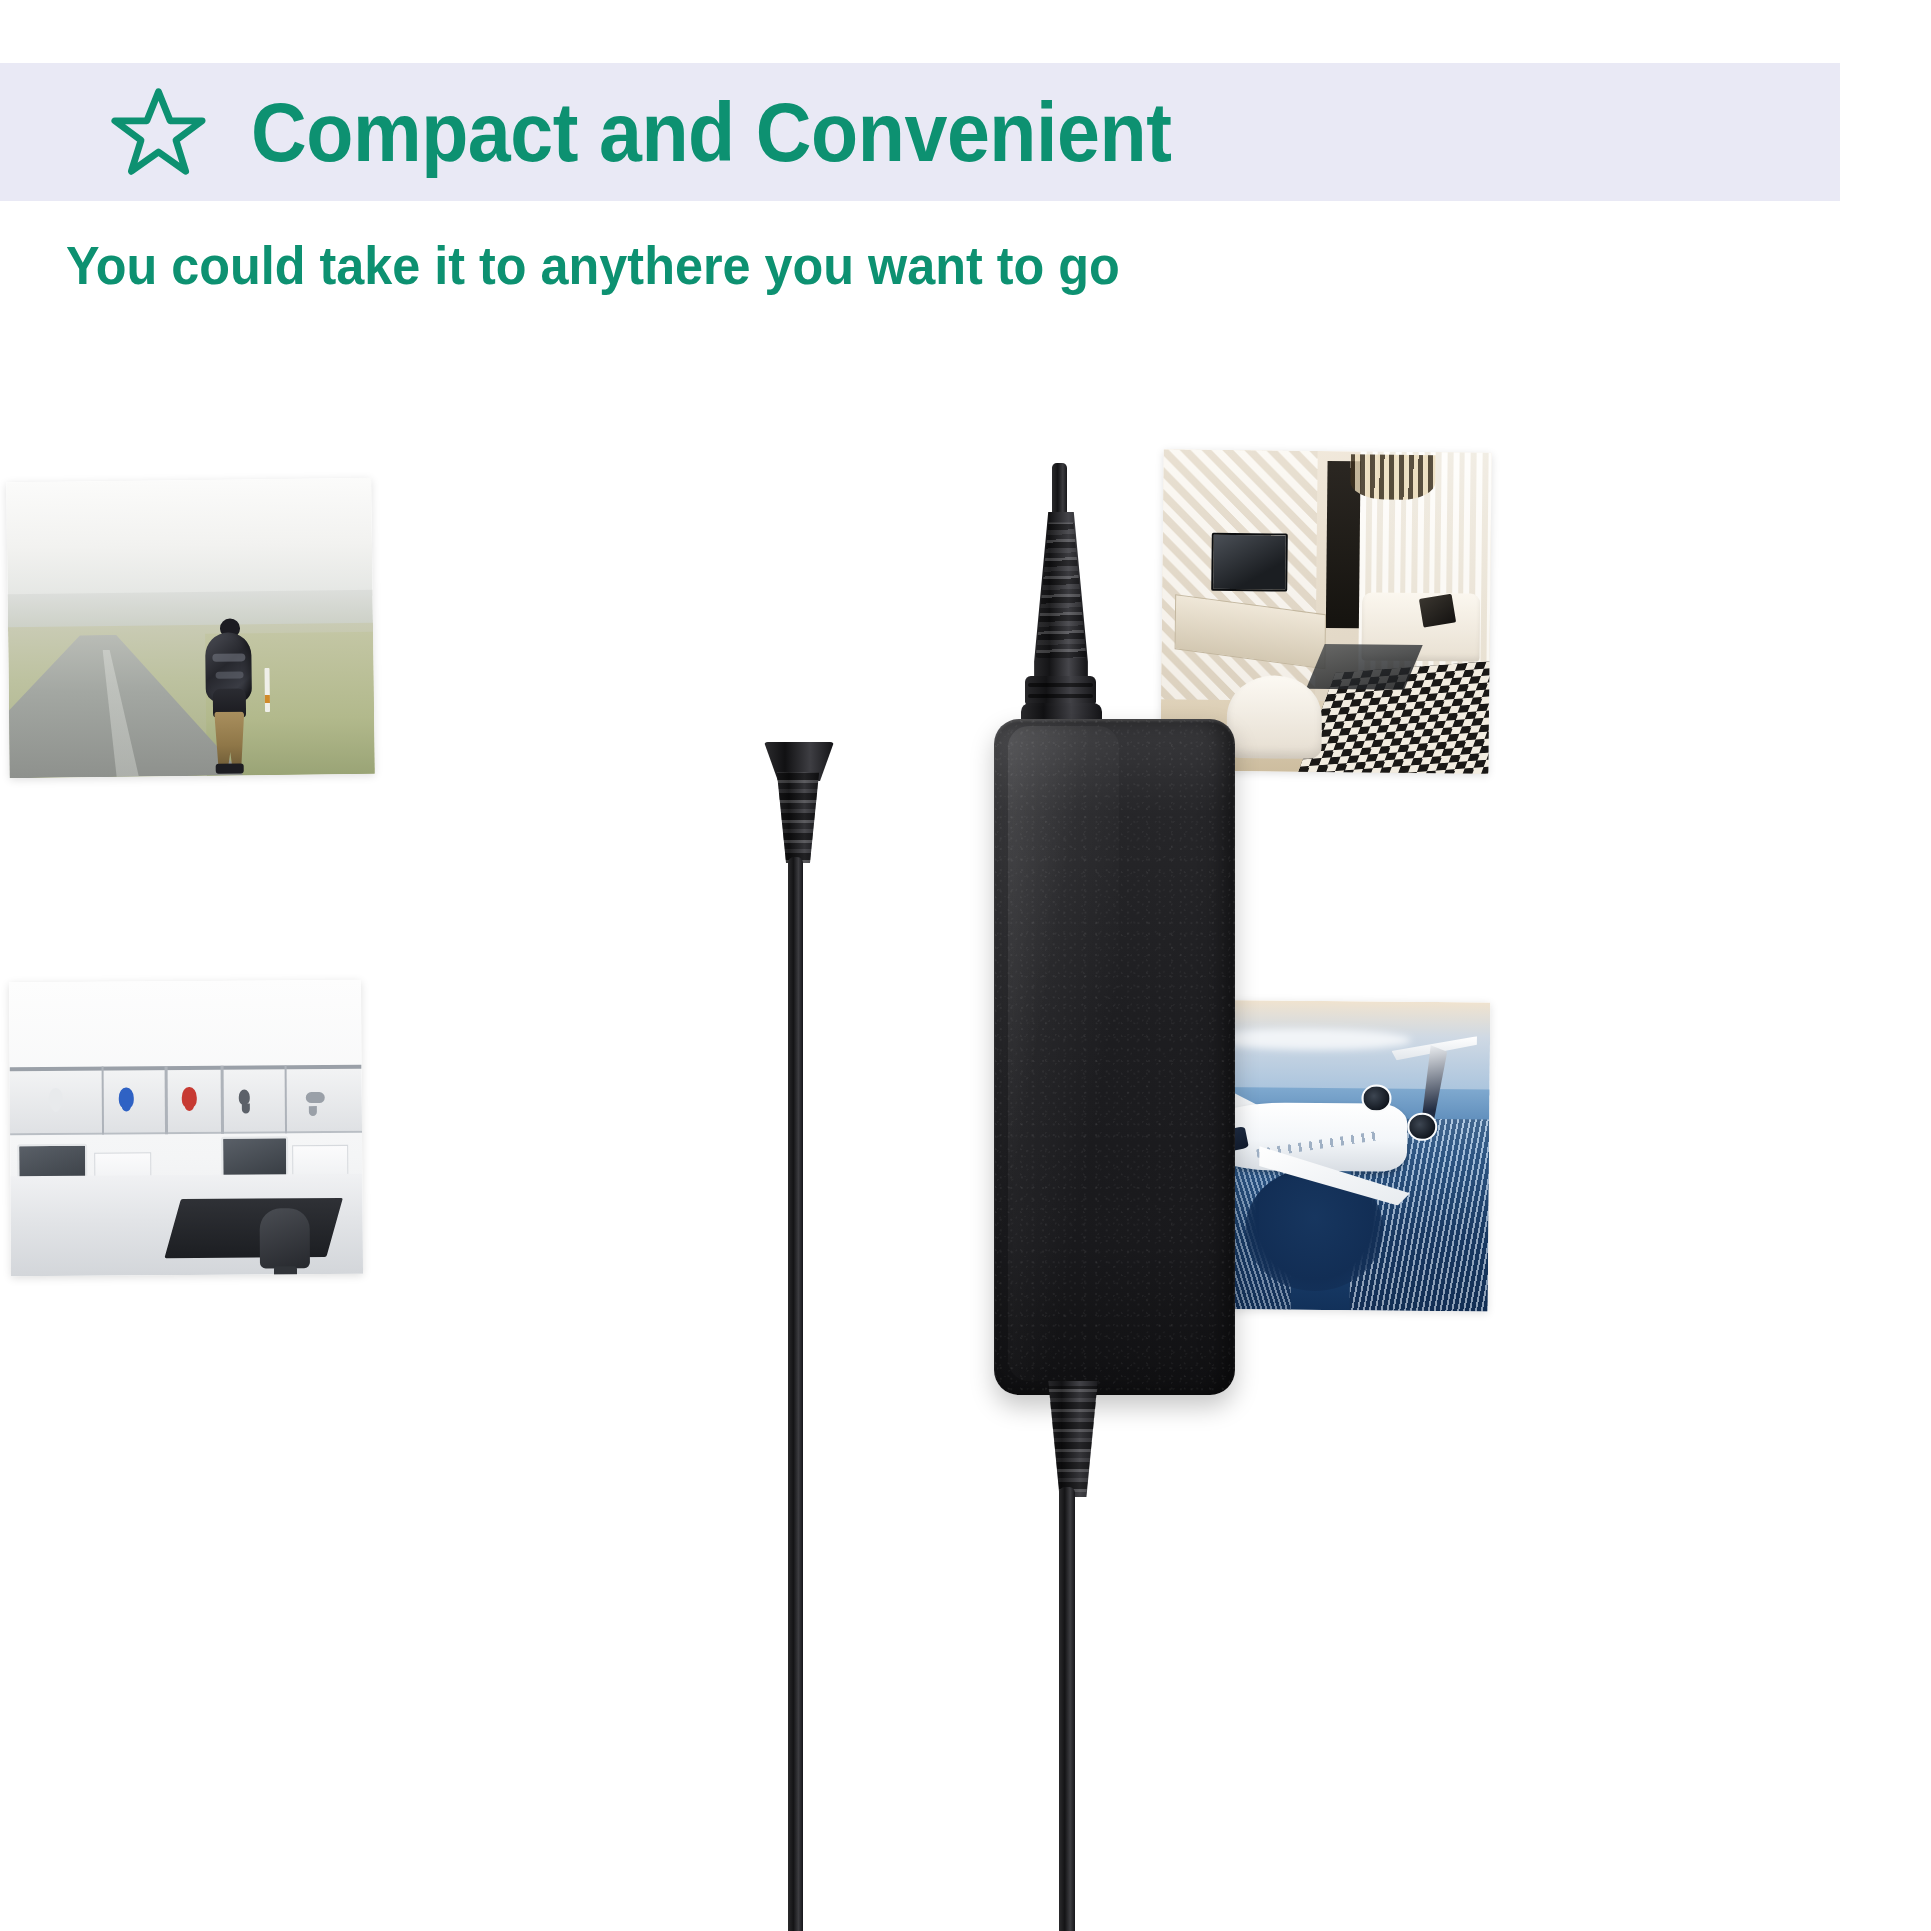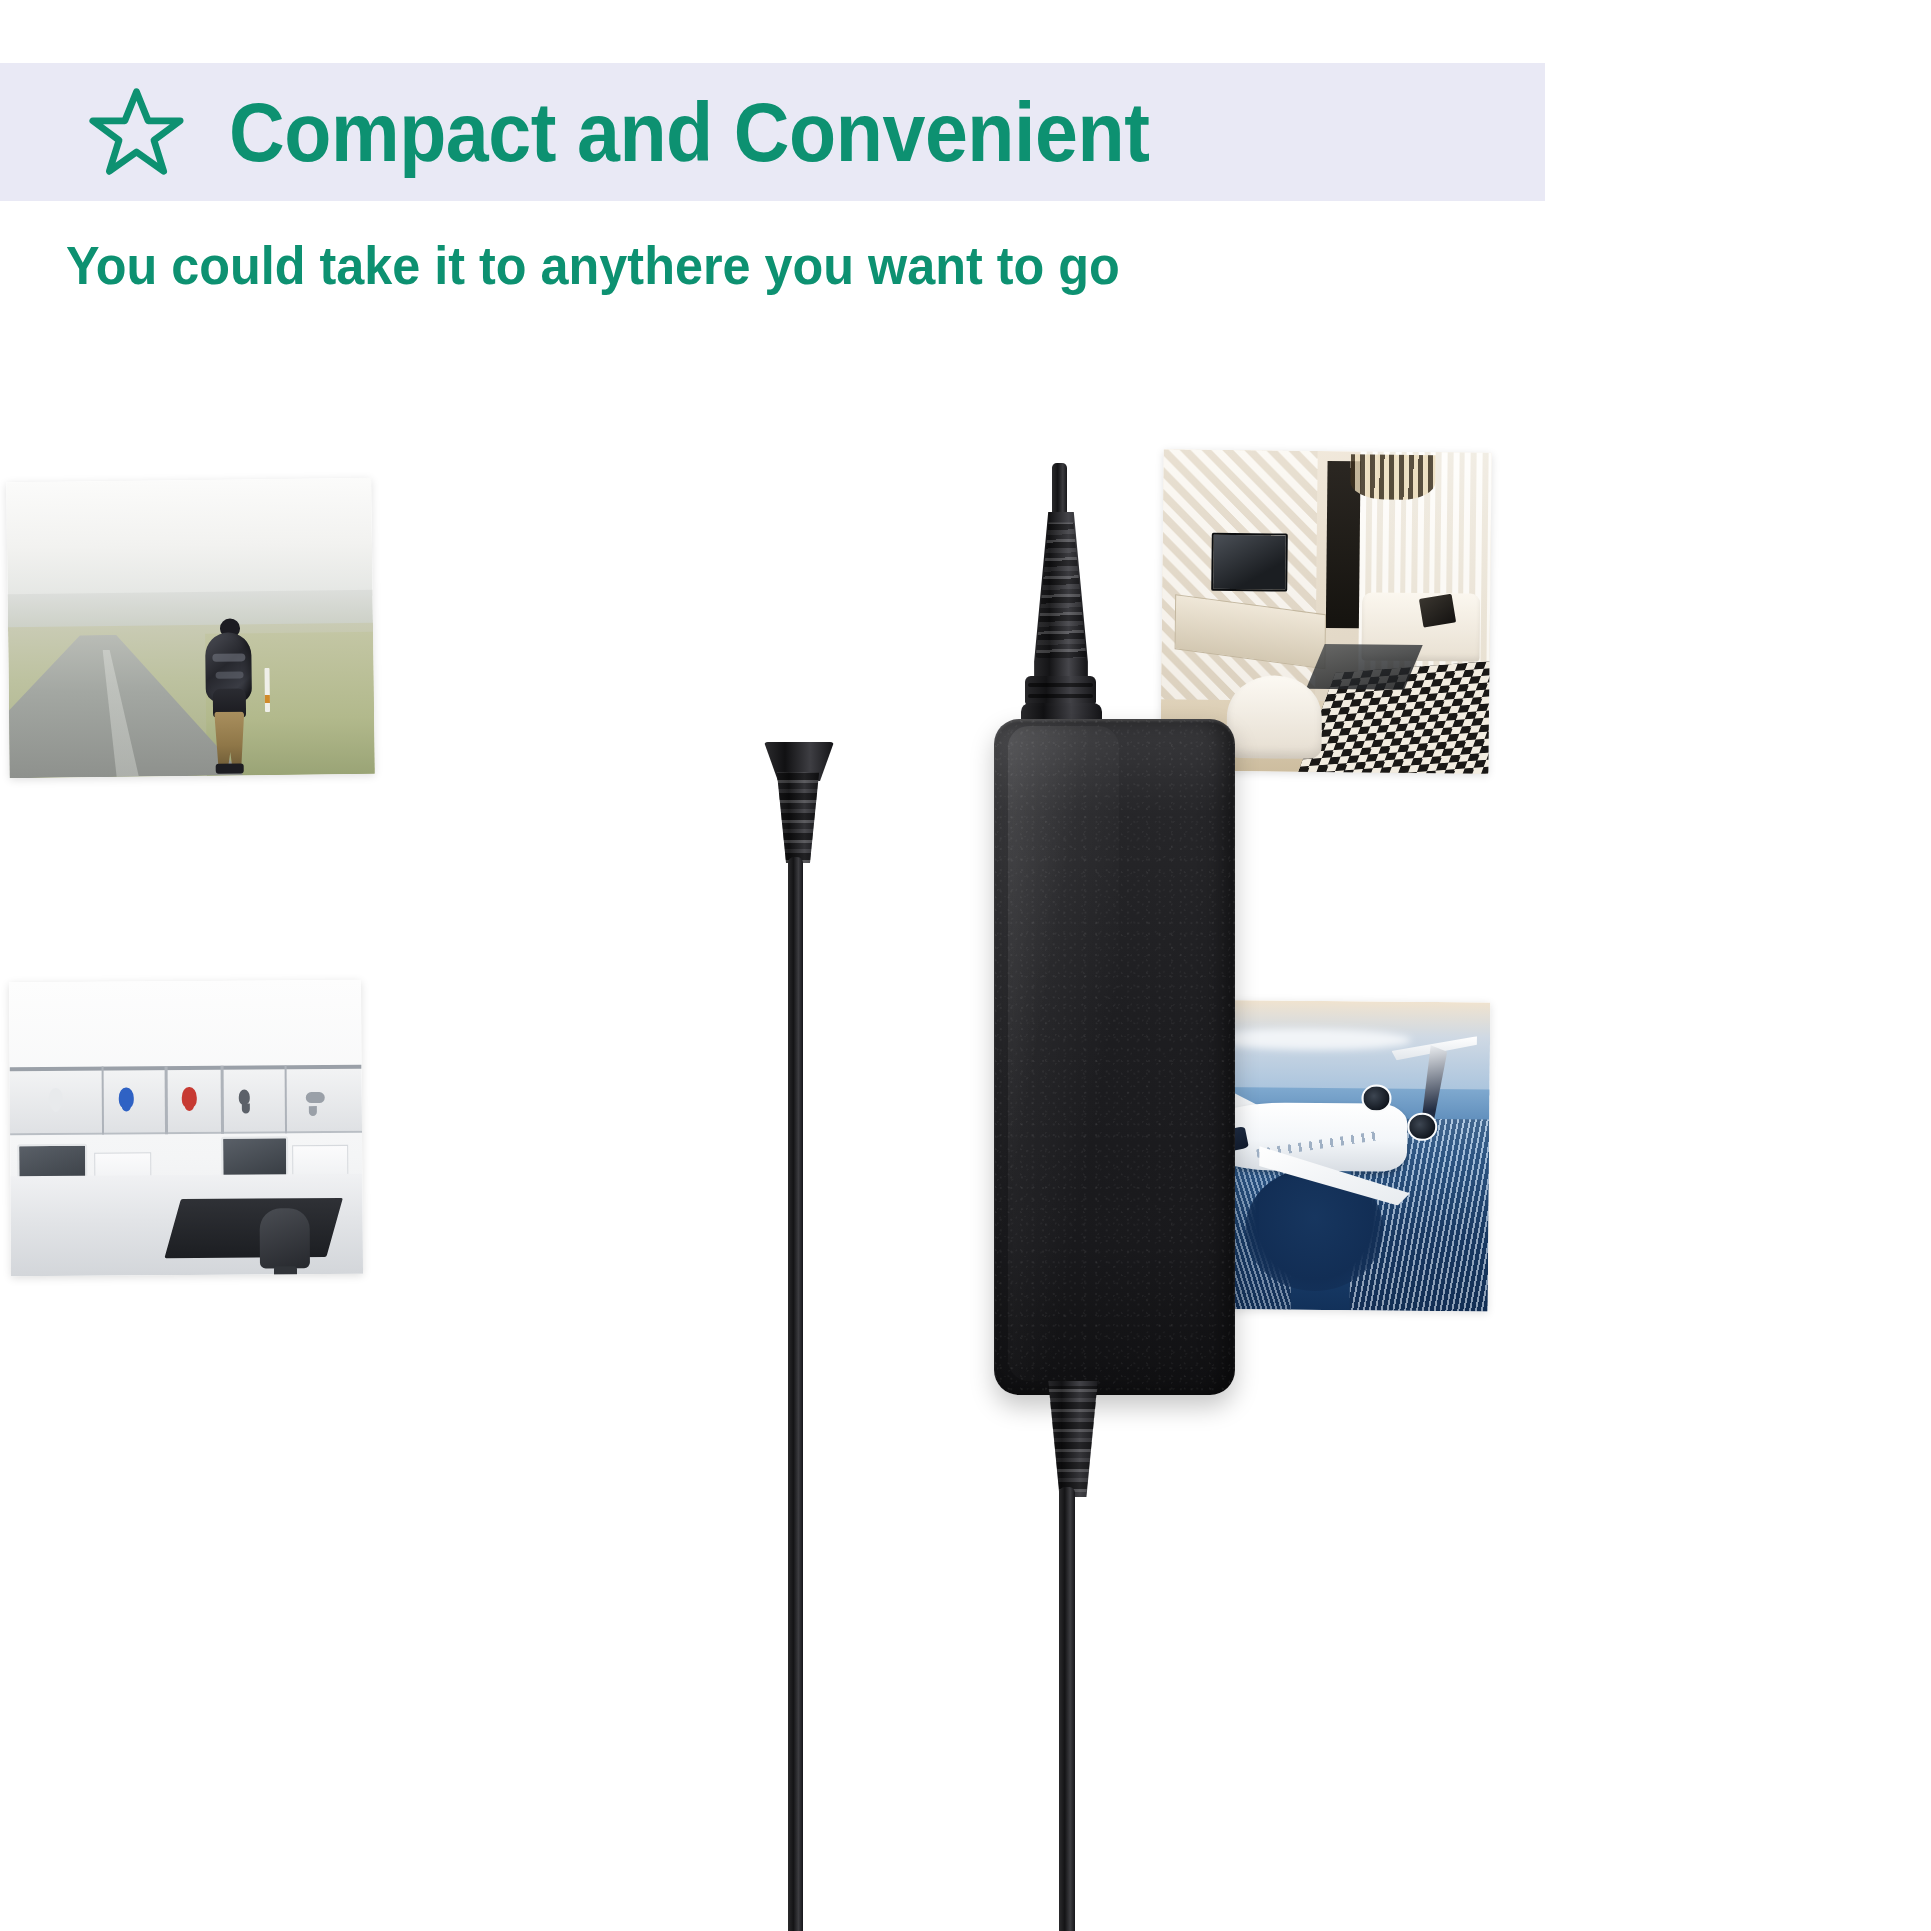--- a/index.html
+++ b/index.html
@@ -21,27 +21,27 @@
     height: 1931px;
     background: #ffffff;
     overflow: hidden;
   }
 
   
   .header-band {
     position: absolute;
     left: 0px;
     top: 63px;
-    width: 1545px;
+    width: 1840px;
     height: 138px;
     background: #e9e9f5;
     display: flex;
     align-items: center;
     box-sizing: border-box;
-    padding-left: 88px;
+    padding-left: 110px;
   }
   .star-icon {
     width: 97px;
     height: 97px;
     flex: 0 0 auto;
     margin-right: 44px;
     display: block;
   }
   .header-title {
     color: #0d9171;

